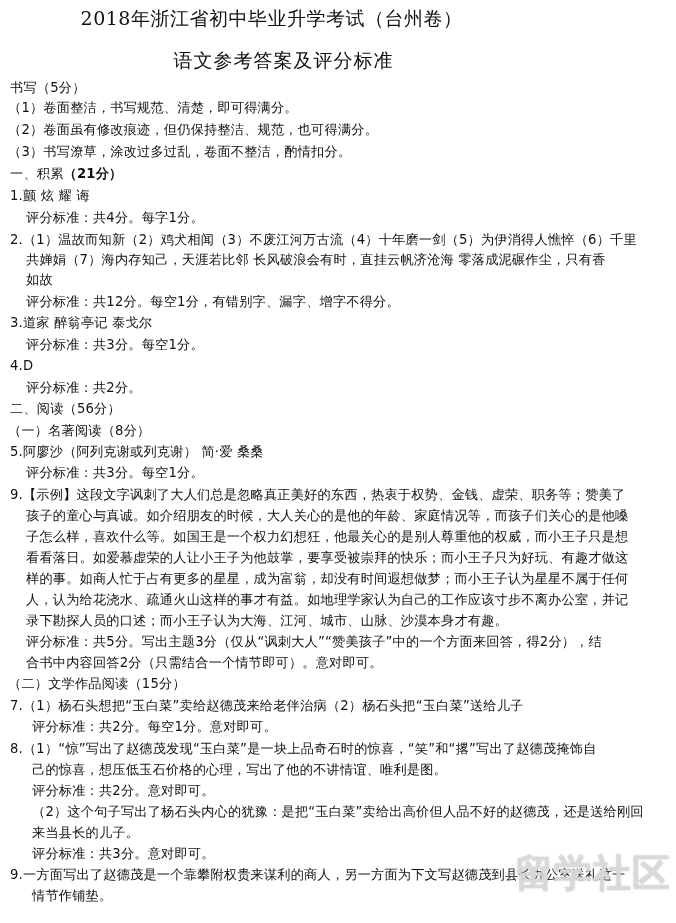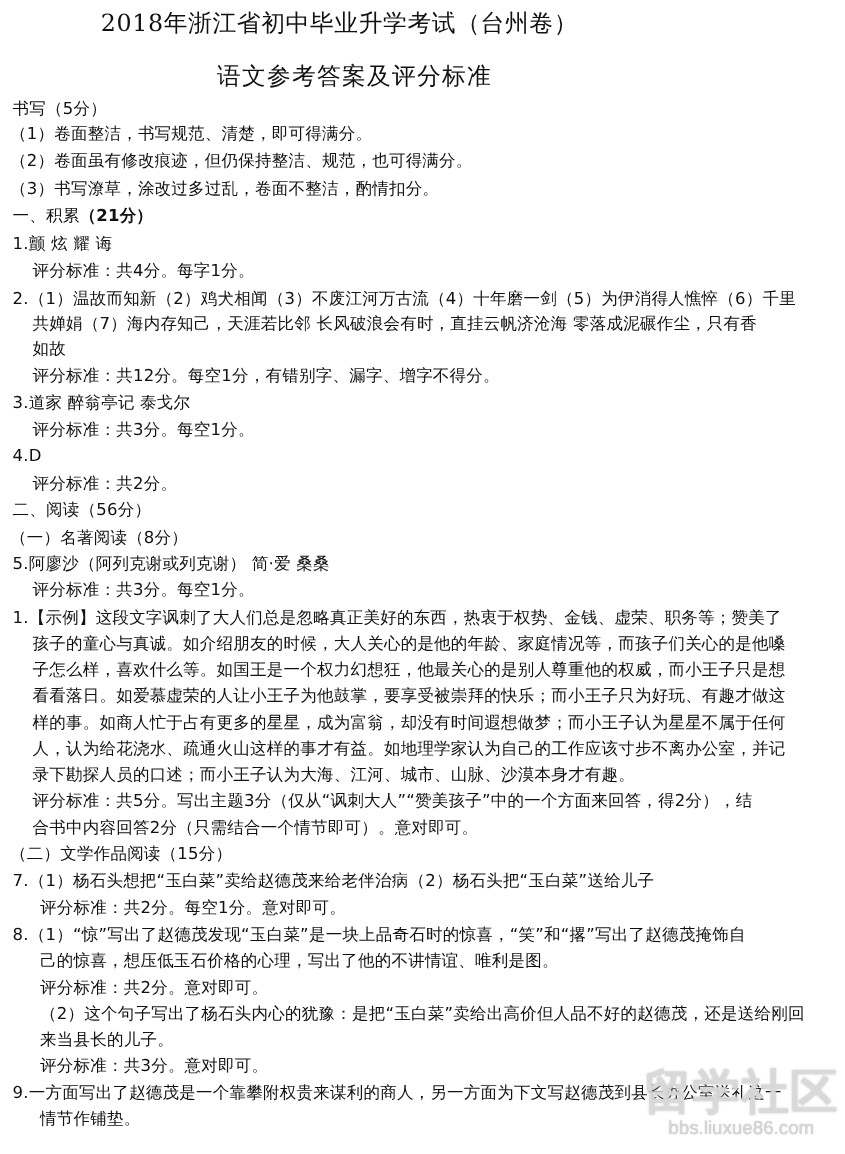--- a/index.html
+++ b/index.html
@@ -58,21 +58,21 @@
   <div class="line" style="top:314px">3.道家   醉翁亭记   泰戈尔</div>
   <div class="line in1" style="top:336px">评分标准：共3分。每空1分。</div>
   <div class="line" style="top:357px">4.D</div>
   <div class="line in1" style="top:379px">评分标准：共2分。</div>
 
   <div class="line" style="top:400px">二、阅读（56分）</div>
   <div class="line" style="top:422px;left:8px">（一）名著阅读（8分）</div>
   <div class="line" style="top:443px">5.阿廖沙（阿列克谢或列克谢）   简·爱   桑桑</div>
   <div class="line in1" style="top:464px">评分标准：共3分。每空1分。</div>
 
-  <div class="line" style="top:486px">1.【示例】这段文字讽刺了大人们总是忽略真正美好的东西，热衷于权势、金钱、虚荣、职务等；赞美了</div>
+  <div class="line" style="top:486px">9.【示例】这段文字讽刺了大人们总是忽略真正美好的东西，热衷于权势、金钱、虚荣、职务等；赞美了</div>
   <div class="line in1" style="top:507px">孩子的童心与真诚。如介绍朋友的时候，大人关心的是他的年龄、家庭情况等，而孩子们关心的是他嗓</div>
   <div class="line in1" style="top:528px">子怎么样，喜欢什么等。如国王是一个权力幻想狂，他最关心的是别人尊重他的权威，而小王子只是想</div>
   <div class="line in1" style="top:549px">看看落日。如爱慕虚荣的人让小王子为他鼓掌，要享受被崇拜的快乐；而小王子只为好玩、有趣才做这</div>
   <div class="line in1" style="top:570px">样的事。如商人忙于占有更多的星星，成为富翁，却没有时间遐想做梦；而小王子认为星星不属于任何</div>
   <div class="line in1" style="top:591px">人，认为给花浇水、疏通火山这样的事才有益。如地理学家认为自己的工作应该寸步不离办公室，并记</div>
   <div class="line in1" style="top:612px">录下勘探人员的口述；而小王子认为大海、江河、城市、山脉、沙漠本身才有趣。</div>
   <div class="line in1" style="top:633px">评分标准：共5分。写出主题3分（仅从“讽刺大人”“赞美孩子”中的一个方面来回答，得2分），结</div>
   <div class="line in1" style="top:654px">合书中内容回答2分（只需结合一个情节即可）。意对即可。</div>
 
   <div class="line" style="top:675px;left:8px">（二）文学作品阅读（15分）</div>
@@ -84,19 +84,18 @@
   <div class="line in2" style="top:782px">评分标准：共2分。意对即可。</div>
   <div class="line in2" style="top:803px">（2）这个句子写出了杨石头内心的犹豫：是把“玉白菜”卖给出高价但人品不好的赵德茂，还是送给刚回</div>
   <div class="line in2" style="top:824px">来当县长的儿子。</div>
   <div class="line in2" style="top:845px">评分标准：共3分。意对即可。</div>
 
   <div class="line" style="top:866px">9.一方面写出了赵德茂是一个靠攀附权贵来谋利的商人，另一方面为下文写赵德茂到县长办公室送礼这一</div>
   <div class="line in2" style="top:887px">情节作铺垫。</div>
 
   <div class="watermark">
     <div class="wm-big">留学社区</div>
-    <div class="wm-small">bbs.liuxue86.com</div>
   </div>
 </div>
 
 <style>
   
 </style>
 
 </body></html>

